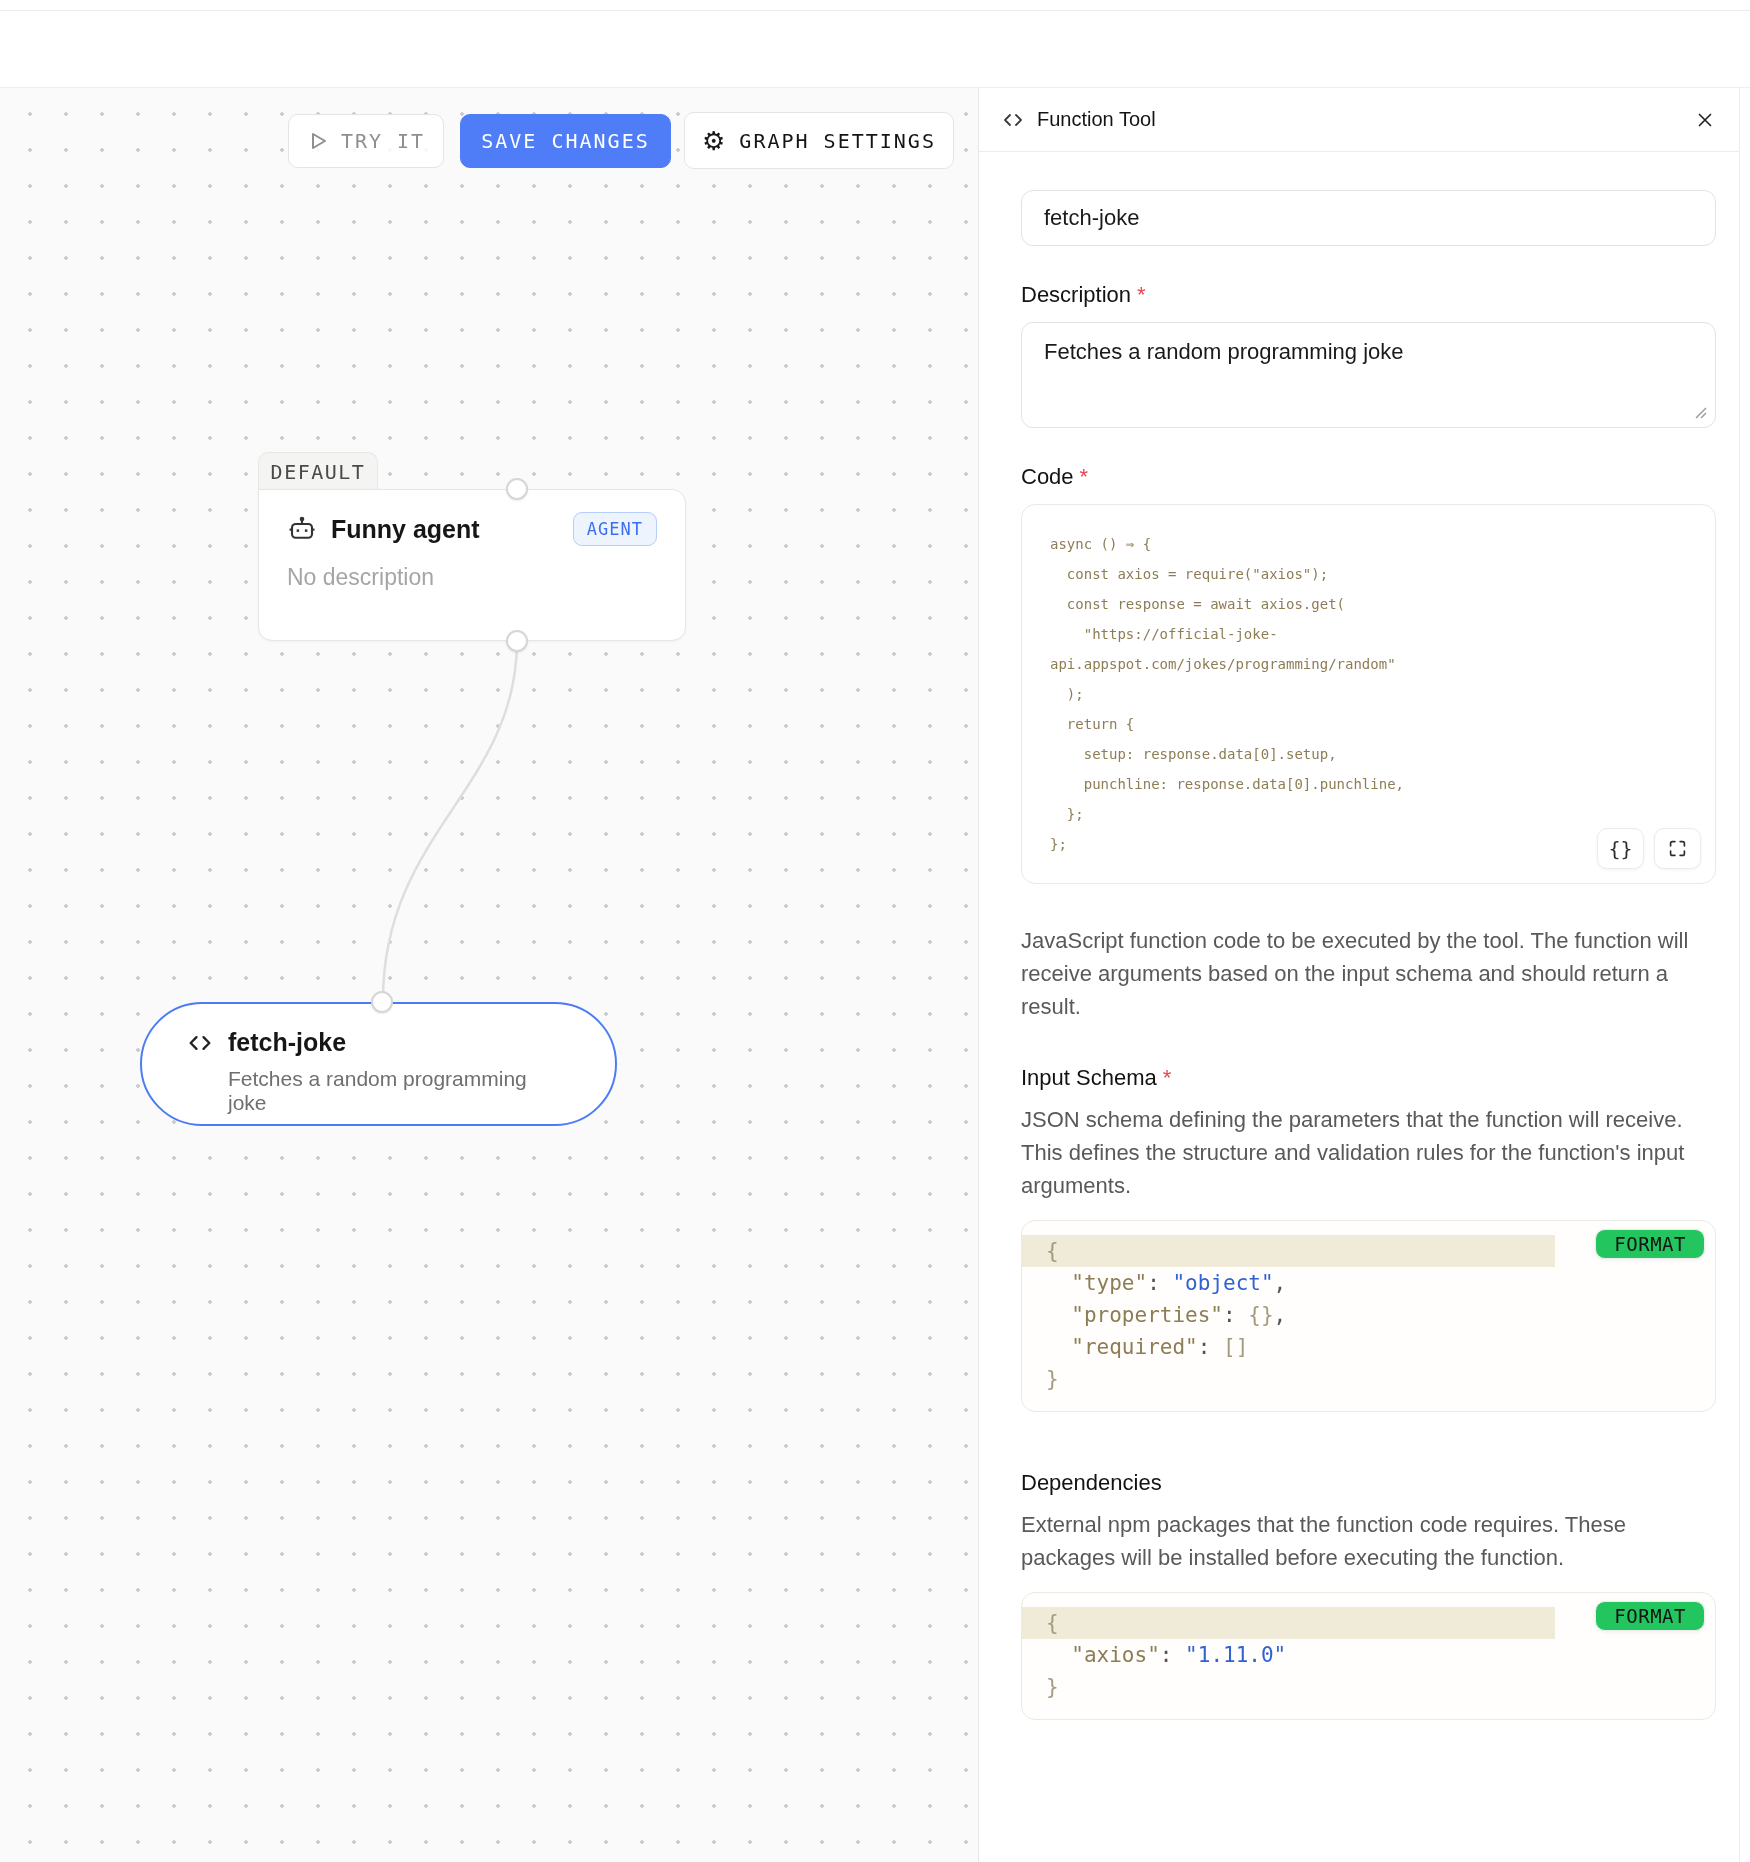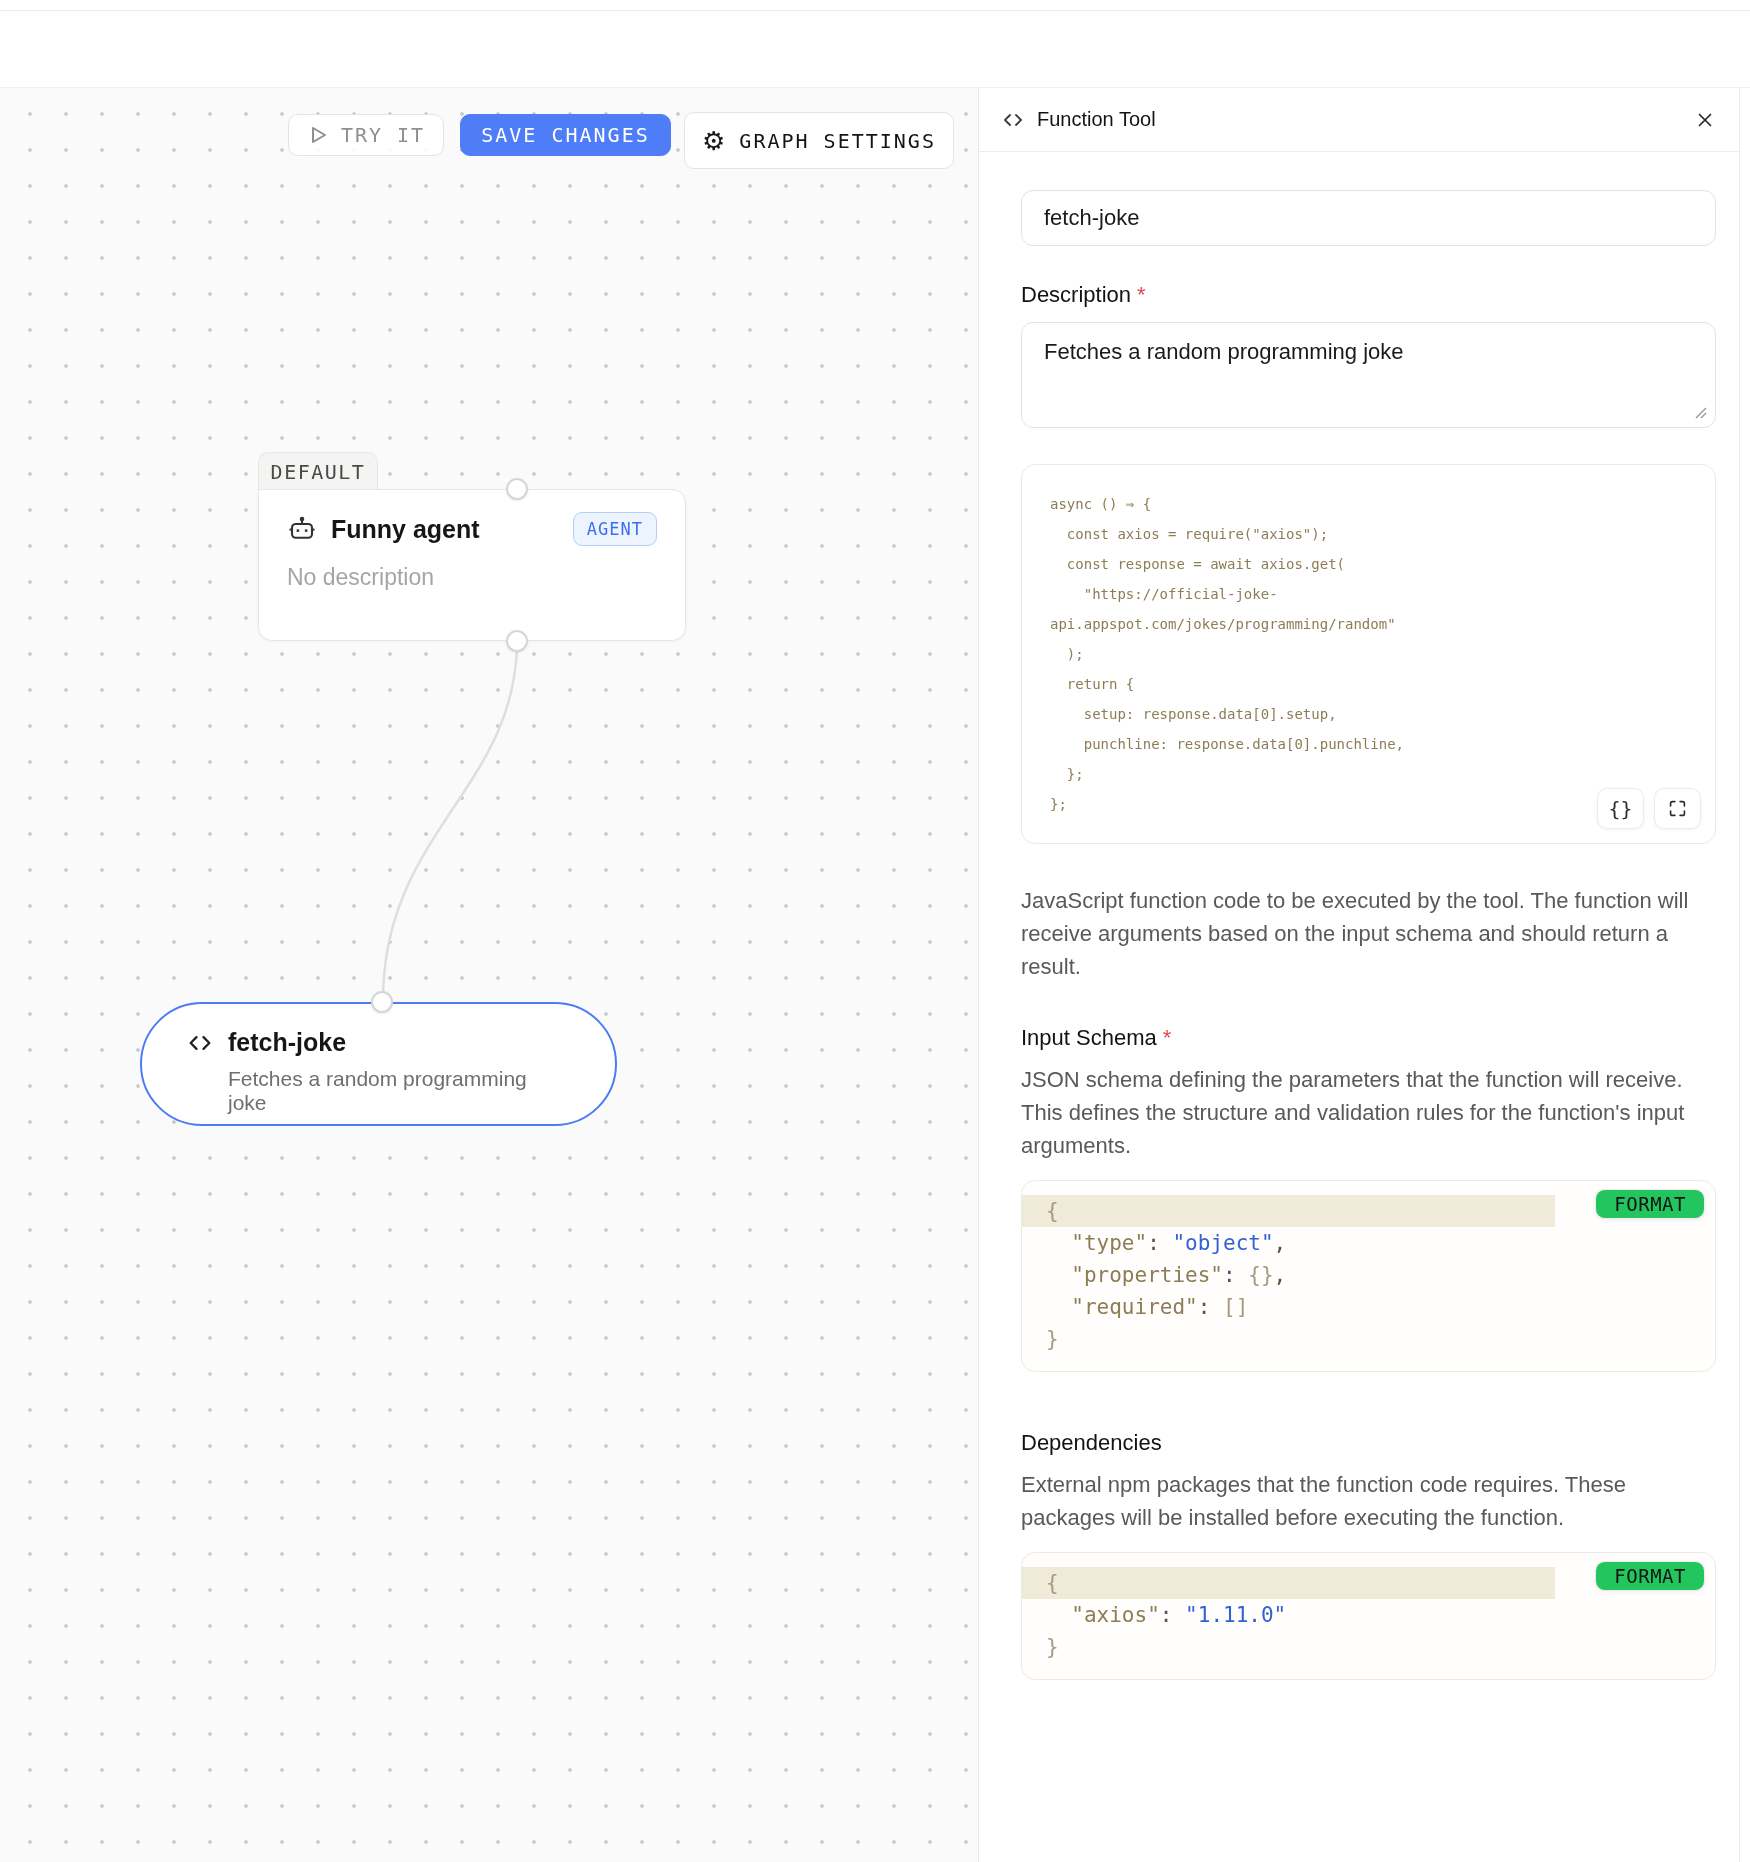--- a/index.html
+++ b/index.html
@@ -16,21 +16,21 @@
   .topbar{position:absolute;left:0;top:0;width:1750px;height:88px;background:#fff;border-bottom:1px solid #efefef;z-index:5;}
   .topbar-hairline{position:absolute;left:0;top:10px;width:100%;height:1px;background:#ececec;}
 
   
   .canvas{position:absolute;left:0;top:88px;width:978px;height:1774px;background:#fafafa;
     background-image:radial-gradient(#cdcdcd 1.6px, transparent 1.6px);
     background-size:36px 36px;background-position:12px 8px;}
   .edge-svg{position:absolute;left:0;top:0;width:978px;height:1774px;pointer-events:none;}
 
   .toolbar-btn{position:absolute;display:flex;align-items:center;justify-content:center;gap:12px;
-    height:42px;border-radius:10px;font-family:"DejaVu Sans Mono",monospace;font-size:20px;letter-spacing:2px;cursor:pointer;}
+    height:54px;border-radius:10px;font-family:"DejaVu Sans Mono",monospace;font-size:20px;letter-spacing:2px;cursor:pointer;}
   .btn-try{left:288px;top:26px;width:156px;background:rgba(255,255,255,.85);border:1px solid #e4e4e4;color:#8f8f8f;}
   .btn-save{left:460px;top:26px;width:211px;background:var(--accent);border:1px solid var(--accent);color:#fff;}
   .btn-graph{left:684px;top:24px;width:270px;height:57px;background:#fff;border:1px solid #e4e4e4;color:#141414;}
   .gear{font-family:"DejaVu Sans",sans-serif;font-size:26px;line-height:1;color:#1a1a1a;}
 
   .default-tab{position:absolute;left:258px;top:364px;width:120px;height:38px;background:#f4f4f2;
     border:1px solid #e7e7e5;border-bottom:none;border-radius:10px 10px 0 0;display:flex;align-items:center;
     justify-content:center;font-family:"DejaVu Sans Mono",monospace;font-size:20px;letter-spacing:1.5px;color:#4a4a4a;}
   .agent-node{position:absolute;left:258px;top:401px;width:428px;height:152px;background:#fff;
     border:1px solid #e6e6e4;border-radius:0 14px 14px 14px;box-shadow:0 1px 3px rgba(0,0,0,.04);padding:22px 28px;}
@@ -180,20 +180,23 @@
     </div>
     <div class="textarea-wrap">
       <textarea class="text-area" style="">Fetches a random programming joke</textarea>
       <svg class="resize-glyph" width="16" height="16" viewBox="0 0 16 16" stroke="#9a9a9a" stroke-width="1.4">
         <line x1="4" y1="14" x2="14" y2="4"></line>
           <line x1="9" y1="14" x2="14" y2="9"></line>
       </svg>
     </div>
 
     
+    <div class="field-label">
+      <span>Code</span><span class="req">*</span>
+    </div>
     <div class="code-box">
       <div>
           <div class="code-line">async () ⇒ {</div>
           <div class="code-line">  const axios = require("axios");</div>
           <div class="code-line">  const response = await axios.get(</div>
           <div class="code-line">    "https://official-joke-</div>
           <div class="code-line">api.appspot.com/jokes/programming/random"</div>
           <div class="code-line">  );</div>
           <div class="code-line">  return {</div>
           <div class="code-line">    setup: response.data[0].setup,</div>

